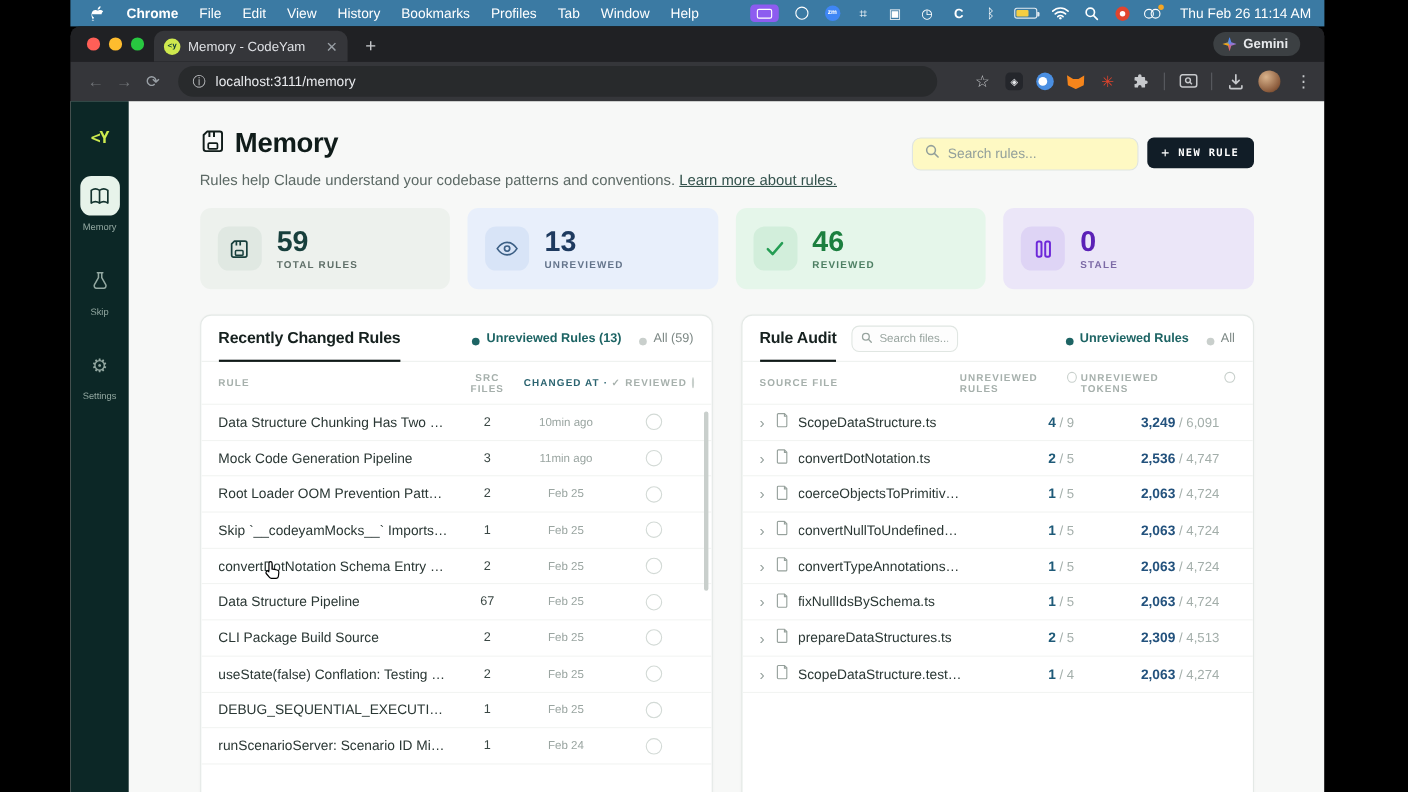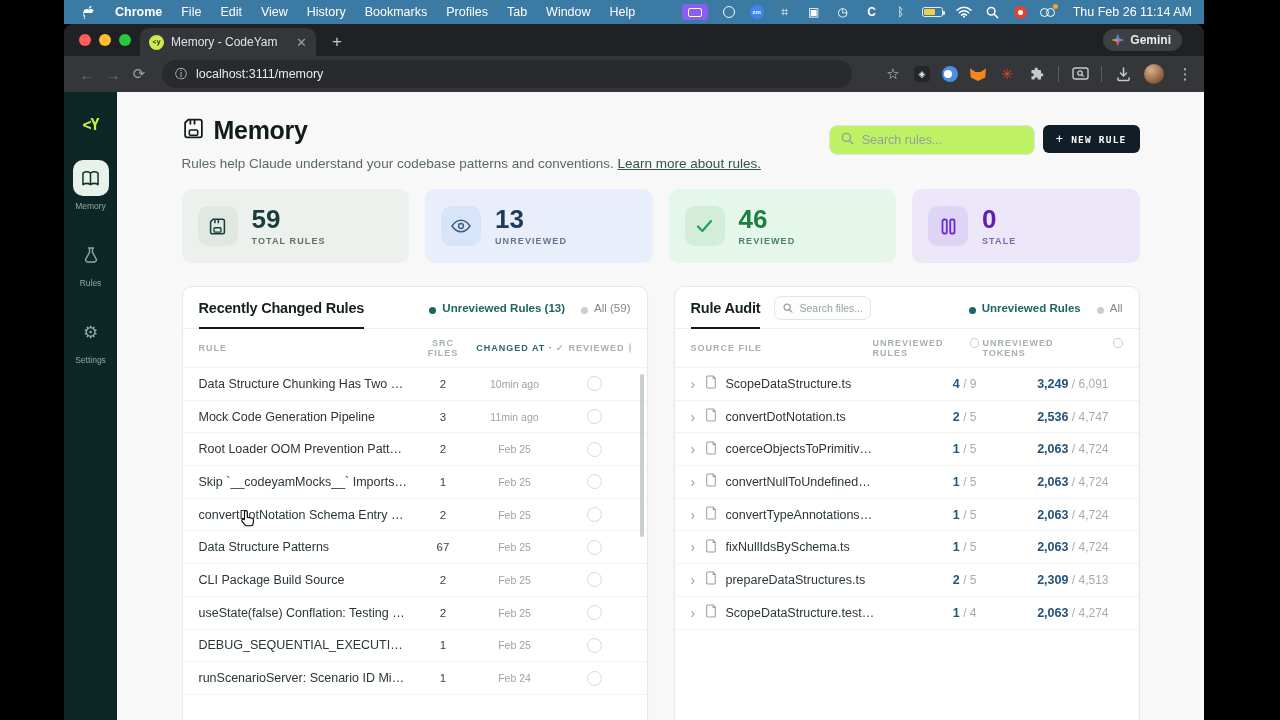--- a/index.html
+++ b/index.html
@@ -95,21 +95,21 @@
 
   .main { flex:1; overflow:hidden; }
   .content { width:958px; margin:0 auto; padding-top:24px; }
 
   .page-head { display:flex; align-items:flex-start; }
   .title-row { display:flex; align-items:center; gap:9px; }
   h1.page-title { font-size:25px; color:#101c1a; letter-spacing:-.3px; }
   .subtitle { margin-top:11px; font-size:13.5px; color:#5c6965; }
   .subtitle a { color:#33524c; text-decoration:underline; }
   .head-actions { margin-left:auto; display:flex; gap:8px; margin-top:9px; }
-  .search-box { width:206px; height:30px; background:#bef264; border:1px solid #dfe5e2; border-radius:8px;
+  .search-box { width:206px; height:30px; background:#fef9c3; border:1px solid #dfe5e2; border-radius:8px;
                 display:flex; align-items:center; gap:8px; padding:0 11px; }
   .search-box input { border:0; outline:0; width:100%; font-size:12.5px; color:#2a3734;
                       font-family:"Liberation Sans",sans-serif; background:transparent; }
   .search-box input::placeholder { color:#93a09b; }
   .new-rule { height:28px; padding:0 13px; background:#111d27; color:#fff; border:0; border-radius:6px;
               font-family:"DejaVu Sans Mono",monospace; font-size:9.5px; font-weight:bold;
               letter-spacing:1.2px; display:flex; align-items:center; gap:7px; }
   .new-rule .plus { font-size:12px; font-weight:normal; }
 
   .stats { margin-top:18px; display:grid; grid-template-columns:repeat(4,1fr); gap:16px; }
@@ -307,21 +307,21 @@
               </svg>
           </span>
           <span class="side-label">Memory</span>
         </div>
         <div class="side-item">
           <span class="side-tile">
             <svg width="18" height="18" viewBox="0 0 18 18">
                 <path d="M6.5 2h5M7.5 2v4.4l-3.6 6.4c-.8 1.4.2 3.2 1.8 3.2h6.6c1.6 0 2.6-1.8 1.8-3.2l-3.6-6.4V2" fill="none" stroke="#93a8a1" stroke-width="1.4" stroke-linecap="round" stroke-linejoin="round"></path>
               </svg>
           </span>
-          <span class="side-label">Rules</span>
+          <span class="side-label">Skip</span>
         </div>
         <div class="side-item">
           <span class="side-tile">
               <span class="gear-glyph">⚙</span>
             </span>
           <span class="side-label">Settings</span>
         </div>
       </div>
 
       <div class="main">
@@ -481,21 +481,21 @@
                   <div class="lrow">
                     <span class="lname">convertDotNotation Schema Entry Ord...</span>
                     <span class="lsrc">2</span>
                     <span class="lchanged">Feb 25</span>
                     <span class="lrev">
                       <span class="radio"></span>
                     </span>
                   </div>
 
                   <div class="lrow">
-                    <span class="lname">Data Structure Patterns</span>
+                    <span class="lname">Data Structure Pipeline</span>
                     <span class="lsrc">67</span>
                     <span class="lchanged">Feb 25</span>
                     <span class="lrev">
                       <span class="radio"></span>
                     </span>
                   </div>
 
                   <div class="lrow">
                     <span class="lname">CLI Package Build Source</span>
                     <span class="lsrc">2</span>

